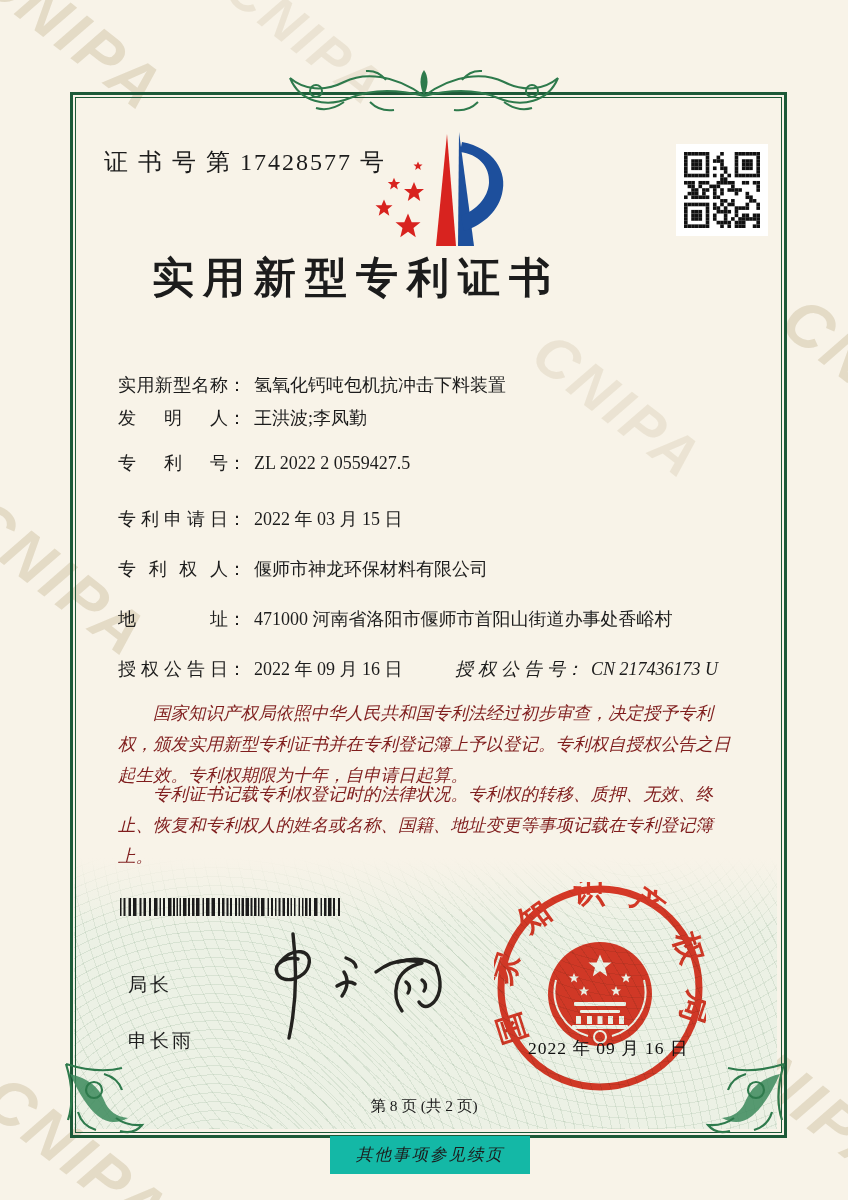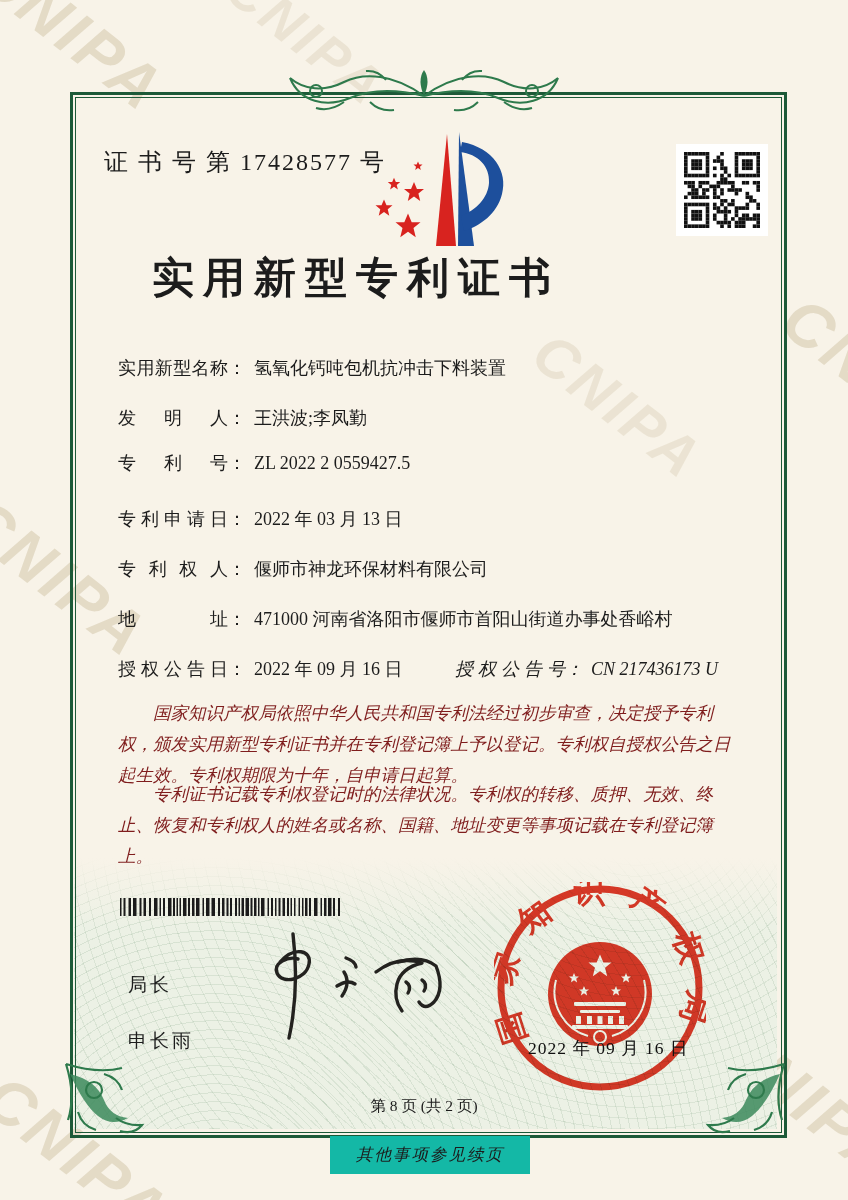--- a/index.html
+++ b/index.html
@@ -337,31 +337,31 @@
       <rect x="14" y="20" width="1" height="1" fill="#111"></rect>
       <rect x="15" y="20" width="1" height="1" fill="#111"></rect>
       <rect x="16" y="20" width="1" height="1" fill="#111"></rect>
       <rect x="19" y="20" width="1" height="1" fill="#111"></rect>
       <rect x="20" y="20" width="1" height="1" fill="#111"></rect>
     </svg>
 </div>
 
 <div class="title">实用新型专利证书</div>
 
-<div class="row" style="top:356px;">
+<div class="row" style="top:373px;">
   <span class="f-label">实用新型名称</span><span>：</span><span class="f-val">氢氧化钙吨包机抗冲击下料装置</span>
 </div>
 <div class="row" style="top:406px;">
   <span class="f-label">发明人</span><span>：</span><span class="f-val">王洪波;李凤勤</span>
 </div>
 <div class="row" style="top:451px;">
   <span class="f-label">专利号</span><span>：</span><span class="f-val">ZL 2022 2 0559427.5</span>
 </div>
 <div class="row" style="top:507px;">
-  <span class="f-label">专利申请日</span><span>：</span><span class="f-val">2022 年 03 月 13 日</span>
+  <span class="f-label">专利申请日</span><span>：</span><span class="f-val">2022 年 03 月 15 日</span>
 </div>
 <div class="row" style="top:557px;">
   <span class="f-label">专利权人</span><span>：</span><span class="f-val">偃师市神龙环保材料有限公司</span>
 </div>
 <div class="row" style="top:607px;">
   <span class="f-label">地址</span><span>：</span><span class="f-val">471000 河南省洛阳市偃师市首阳山街道办事处香峪村</span>
 </div>
 <div class="row" style="top:657px;">
   <span class="f-label">授权公告日</span><span>：</span><span class="f-val">2022 年 09 月 16 日</span>
   <span class="grant2">

